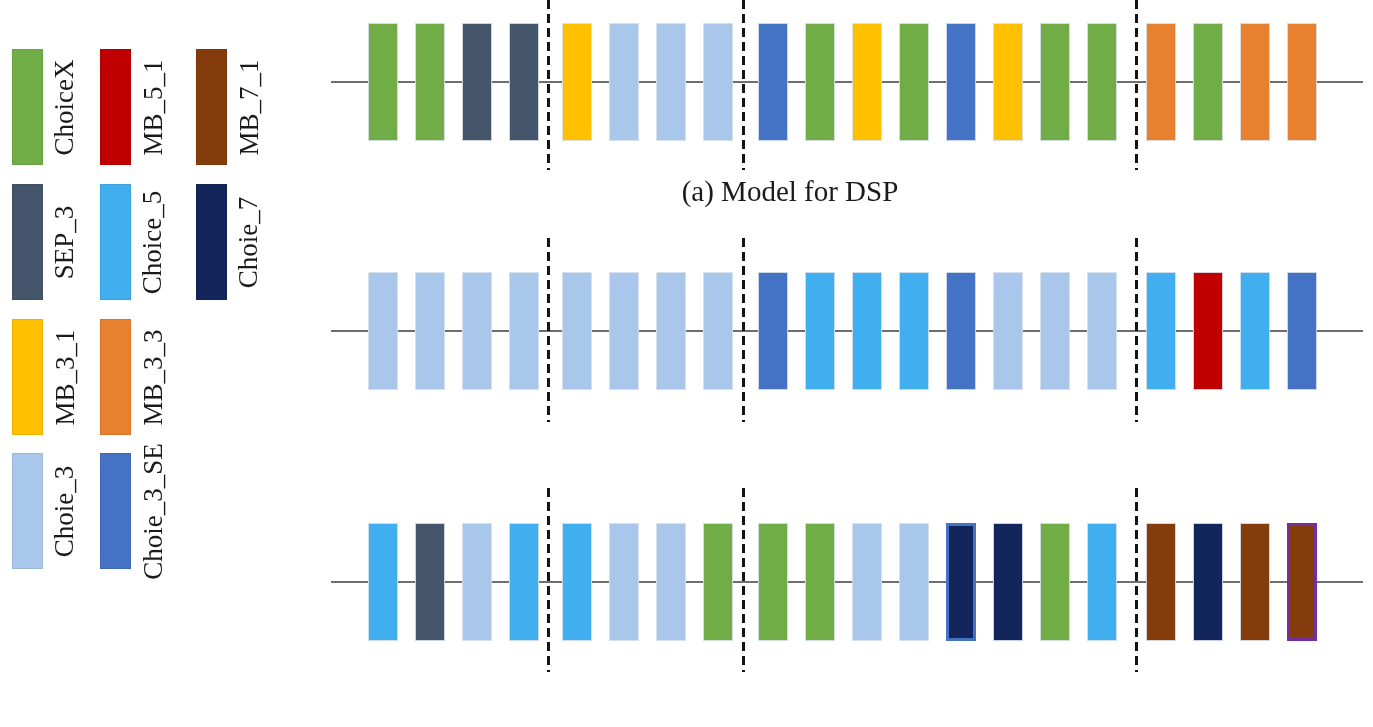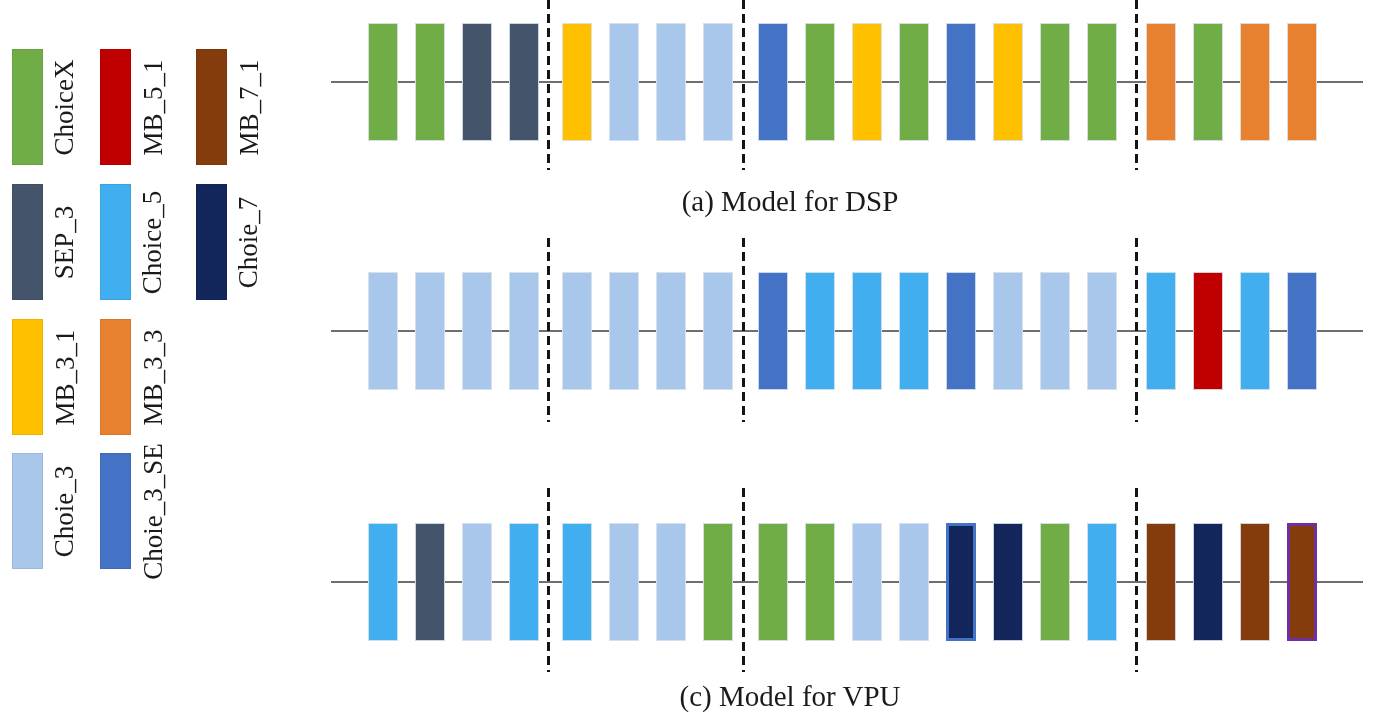--- a/index.html
+++ b/index.html
@@ -13,21 +13,21 @@
   .lg-r1{top:49px}.lg-r2{top:184px}.lg-r3{top:319px}.lg-r4{top:453px}
   .lg-swatch{width:31px;height:116px;box-sizing:border-box;border:1px solid rgba(0,0,0,0.07);}
   .lg-labelbox{width:44px;height:116px;display:flex;align-items:center;justify-content:center;overflow:visible;}
   .lg-label{transform:rotate(-90deg);white-space:nowrap;font-size:27px;line-height:1;}
   
   .chart-row{position:absolute;left:0;top:0;width:1373px;height:727px;pointer-events:none;}
   .axis{position:absolute;height:2px;background:#6e6e6e;}
   .dash{position:absolute;width:3px;background:repeating-linear-gradient(to bottom,#141414 0 9px,transparent 9px 14px);}
   .bar{position:absolute;box-sizing:border-box;border:1.5px solid rgba(220,227,237,0.9);}
   .caption{position:absolute;left:332px;width:916px;text-align:center;font-size:29px;line-height:34px;}
-  .cap-a{top:184px}.cap-b{top:428px}.cap-c{top:679px}
+  .cap-a{top:174px}.cap-b{top:428px}.cap-c{top:679px}
 </style>
 </head>
 <body>
 
 <div id="figure">
 
   <div>
     <div class="lg-item lg-r1 lg-c1">
       <div class="lg-swatch" style="background-color: rgb(112, 173, 71);"></div>
       <div class="lg-labelbox">
@@ -163,15 +163,14 @@
       <div class="bar" style="left: 993px; top: 523px; width: 30px; height: 118px; background-color: rgb(19, 38, 91);"></div>
       <div class="bar" style="left: 1040px; top: 523px; width: 30px; height: 118px; background-color: rgb(112, 173, 71);"></div>
       <div class="bar" style="left: 1087px; top: 523px; width: 30px; height: 118px; background-color: rgb(65, 175, 239);"></div>
       <div class="bar" style="left: 1146px; top: 523px; width: 30px; height: 118px; background-color: rgb(132, 60, 12);"></div>
       <div class="bar" style="left: 1193px; top: 523px; width: 30px; height: 118px; background-color: rgb(19, 38, 91);"></div>
       <div class="bar" style="left: 1240px; top: 523px; width: 30px; height: 118px; background-color: rgb(132, 60, 12);"></div>
       <div class="bar" style="left: 1287px; top: 523px; width: 30px; height: 118px; background-color: rgb(132, 60, 12); border: 3px solid rgb(112, 48, 160);"></div>
     </div>
 
   <div class="caption cap-a">(a) Model for DSP</div>
-  <div class="caption cap-c">(c) Model for VPU</div>
 
 </div>
 
 </body></html>

